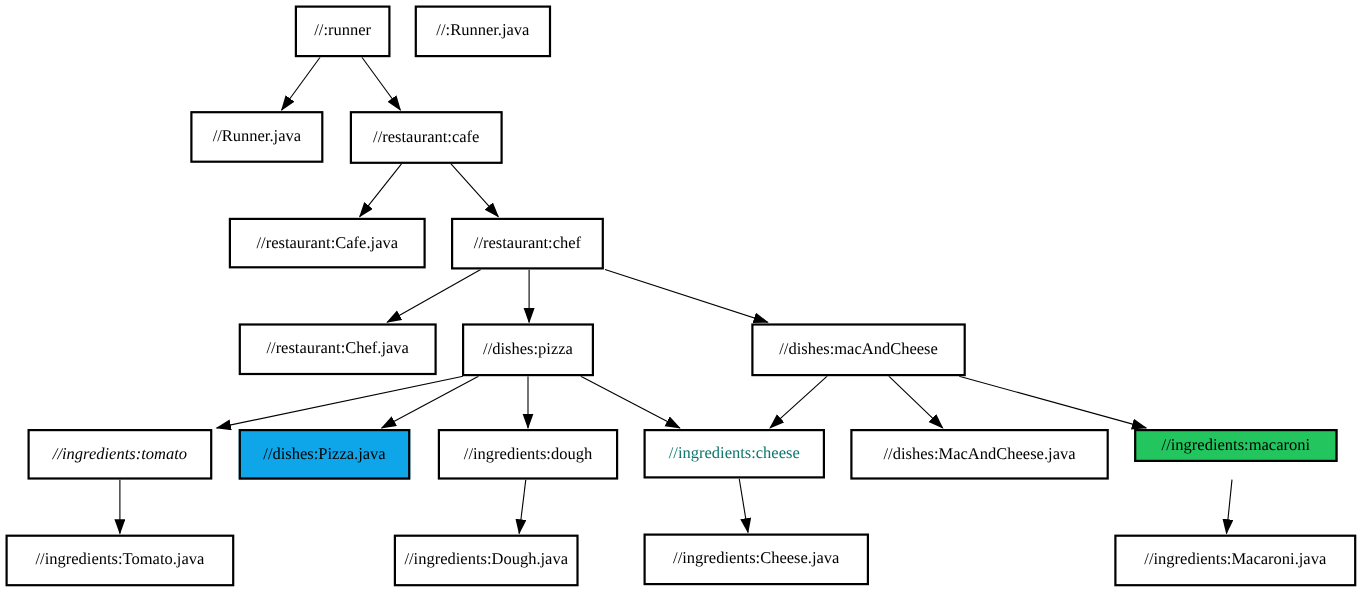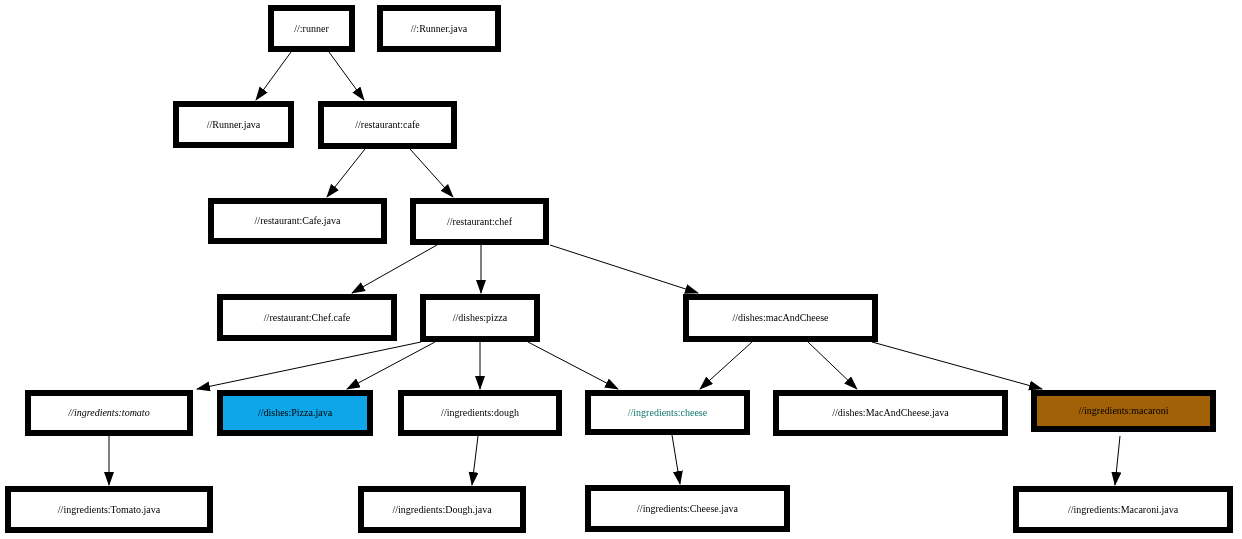--- a/index.html
+++ b/index.html
@@ -19,27 +19,27 @@
     position: absolute;
     left: 0;
     top: 0;
     width: 1242px;
     height: 539px;
     pointer-events: none;
   }
   .graph-node {
     position: absolute;
     box-sizing: border-box;
-    border: 6px solid #c4b5fd;
+    border: 2px solid #c4b5fd;
     background: #ffffff;
     color: #000000;
     display: flex;
     align-items: center;
     justify-content: center;
-    font-size: 10px;
+    font-size: 15px;
     line-height: 1;
     white-space: nowrap;
   }
   .graph-edge {
     stroke: #000000;
     stroke-width: 1;
     fill: none;
   }
 </style>
 </head>
@@ -73,27 +73,27 @@
         <line class="graph-edge" x1="1120" y1="436" x2="1115" y2="485" stroke="#000000" marker-end="url(#arrowhead)"></line>
       </g>
   </svg>
   <div id="nodes-layer">
       <div class="graph-node" style="left: 268px; top: 5px; width: 87px; height: 47px; border-color: rgb(0, 0, 0); background: rgb(255, 255, 255); color: rgb(0, 0, 0);">//:runner</div>
       <div class="graph-node" style="left: 377px; top: 5px; width: 124px; height: 47px; border-color: rgb(0, 0, 0); background: rgb(255, 255, 255); color: rgb(0, 0, 0);">//:Runner.java</div>
       <div class="graph-node" style="left: 173px; top: 101px; width: 121px; height: 47px; border-color: rgb(0, 0, 0); background: rgb(255, 255, 255); color: rgb(0, 0, 0);">//Runner.java</div>
       <div class="graph-node" style="left: 318px; top: 101px; width: 139px; height: 48px; border-color: rgb(0, 0, 0); background: rgb(255, 255, 255); color: rgb(0, 0, 0);">//restaurant:cafe</div>
       <div class="graph-node" style="left: 208px; top: 198px; width: 179px; height: 46px; border-color: rgb(0, 0, 0); background: rgb(255, 255, 255); color: rgb(0, 0, 0);">//restaurant:Cafe.java</div>
       <div class="graph-node" style="left: 410px; top: 198px; width: 139px; height: 47px; border-color: rgb(0, 0, 0); background: rgb(255, 255, 255); color: rgb(0, 0, 0);">//restaurant:chef</div>
-      <div class="graph-node" style="left: 217px; top: 294px; width: 180px; height: 47px; border-color: rgb(0, 0, 0); background: rgb(255, 255, 255); color: rgb(0, 0, 0);">//restaurant:Chef.cafe</div>
+      <div class="graph-node" style="left: 217px; top: 294px; width: 180px; height: 47px; border-color: rgb(0, 0, 0); background: rgb(255, 255, 255); color: rgb(0, 0, 0);">//restaurant:Chef.java</div>
       <div class="graph-node" style="left: 420px; top: 294px; width: 120px; height: 48px; border-color: rgb(0, 0, 0); background: rgb(255, 255, 255); color: rgb(0, 0, 0);">//dishes:pizza</div>
       <div class="graph-node" style="left: 683px; top: 294px; width: 195px; height: 48px; border-color: rgb(0, 0, 0); background: rgb(255, 255, 255); color: rgb(0, 0, 0);">//dishes:macAndCheese</div>
       <div class="graph-node" style="left: 25px; top: 390px; width: 168px; height: 46px; border-color: rgb(0, 0, 0); background: rgb(255, 255, 255); color: rgb(0, 0, 0); font-style: italic;">//ingredients:tomato</div>
       <div class="graph-node" style="left: 217px; top: 390px; width: 156px; height: 46px; border-color: rgb(0, 0, 0); background: #0ea5e9; color: rgb(0, 0, 0);">//dishes:Pizza.java</div>
       <div class="graph-node" style="left: 398px; top: 390px; width: 164px; height: 46px; border-color: rgb(0, 0, 0); background: rgb(255, 255, 255); color: rgb(0, 0, 0);">//ingredients:dough</div>
       <div class="graph-node" style="left: 585px; top: 390px; width: 165px; height: 45px; border-color: rgb(0, 0, 0); background: rgb(255, 255, 255); color: #0f766e;">//ingredients:cheese</div>
       <div class="graph-node" style="left: 773px; top: 390px; width: 235px; height: 46px; border-color: rgb(0, 0, 0); background: rgb(255, 255, 255); color: rgb(0, 0, 0);">//dishes:MacAndCheese.java</div>
-      <div class="graph-node" style="left: 1031px; top: 390px; width: 185px; height: 42px; border-color: rgb(0, 0, 0); background: #a16207; color: rgb(0, 0, 0);">//ingredients:macaroni</div>
+      <div class="graph-node" style="left: 1031px; top: 390px; width: 185px; height: 30px; border-color: rgb(0, 0, 0); background: #22c55e; color: rgb(0, 0, 0);">//ingredients:macaroni</div>
       <div class="graph-node" style="left: 5px; top: 486px; width: 208px; height: 47px; border-color: rgb(0, 0, 0); background: rgb(255, 255, 255); color: rgb(0, 0, 0);">//ingredients:Tomato.java</div>
       <div class="graph-node" style="left: 358px; top: 486px; width: 168px; height: 47px; border-color: rgb(0, 0, 0); background: rgb(255, 255, 255); color: rgb(0, 0, 0);">//ingredients:Dough.java</div>
       <div class="graph-node" style="left: 585px; top: 485px; width: 205px; height: 47px; border-color: rgb(0, 0, 0); background: rgb(255, 255, 255); color: rgb(0, 0, 0);">//ingredients:Cheese.java</div>
       <div class="graph-node" style="left: 1013px; top: 486px; width: 220px; height: 47px; border-color: rgb(0, 0, 0); background: rgb(255, 255, 255); color: rgb(0, 0, 0);">//ingredients:Macaroni.java</div>
     </div>
 </div>
 
 </body></html>

